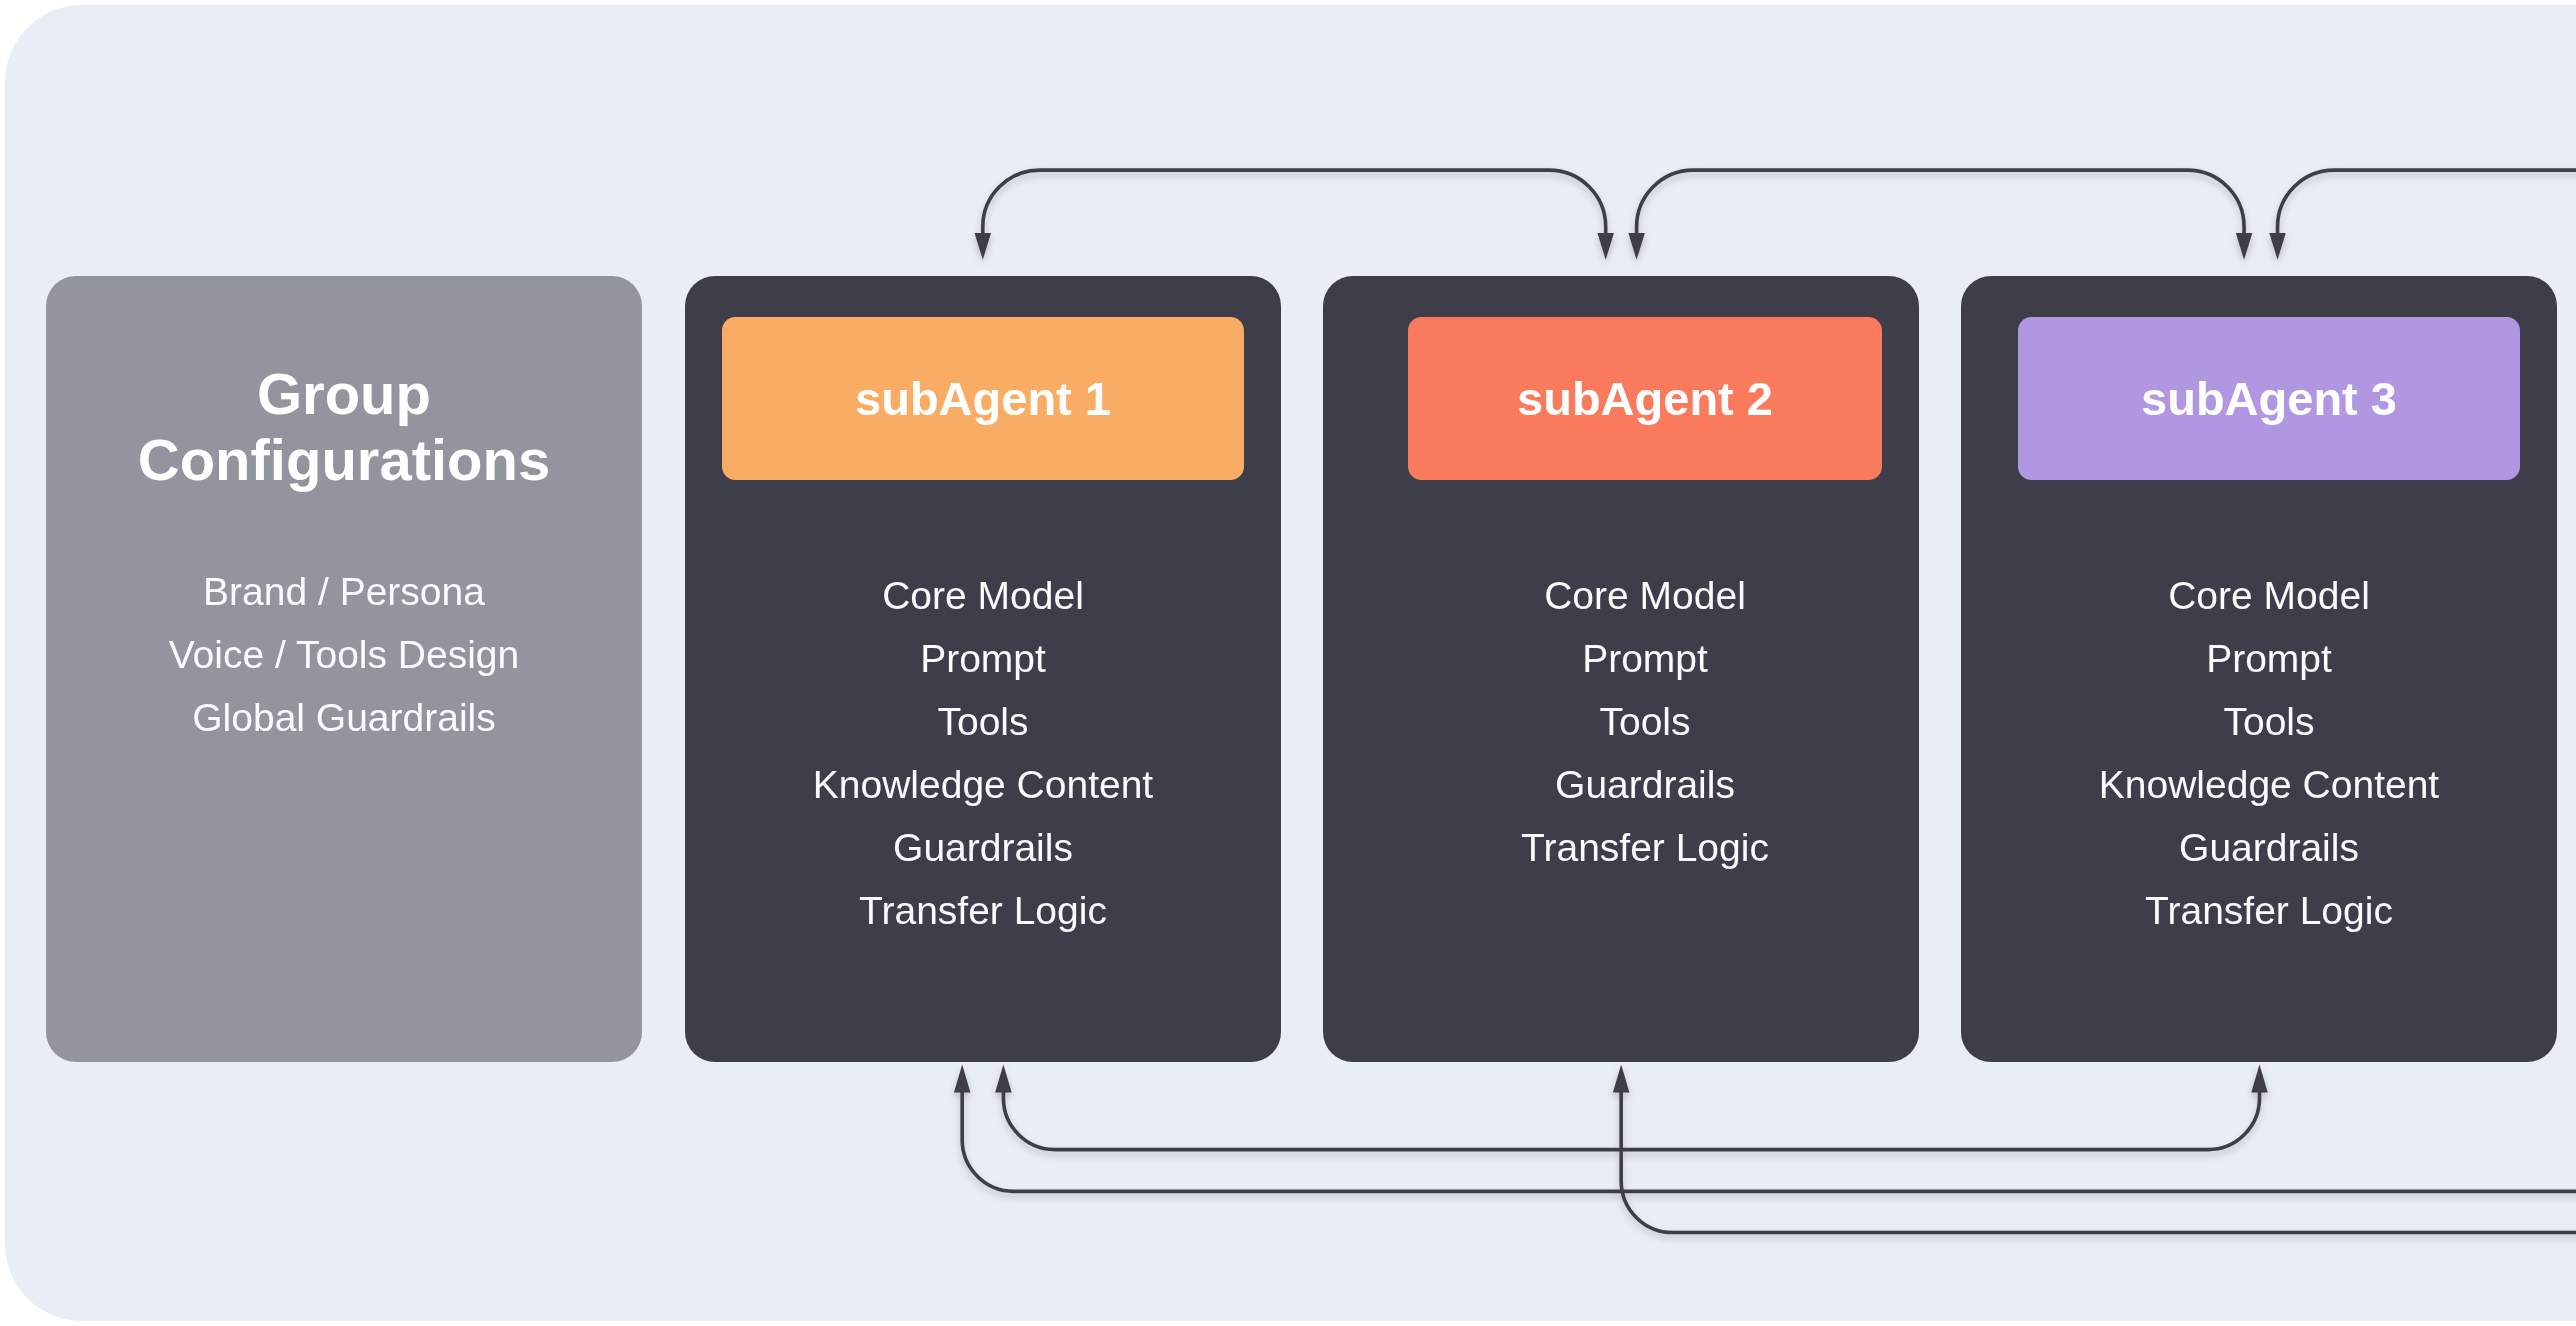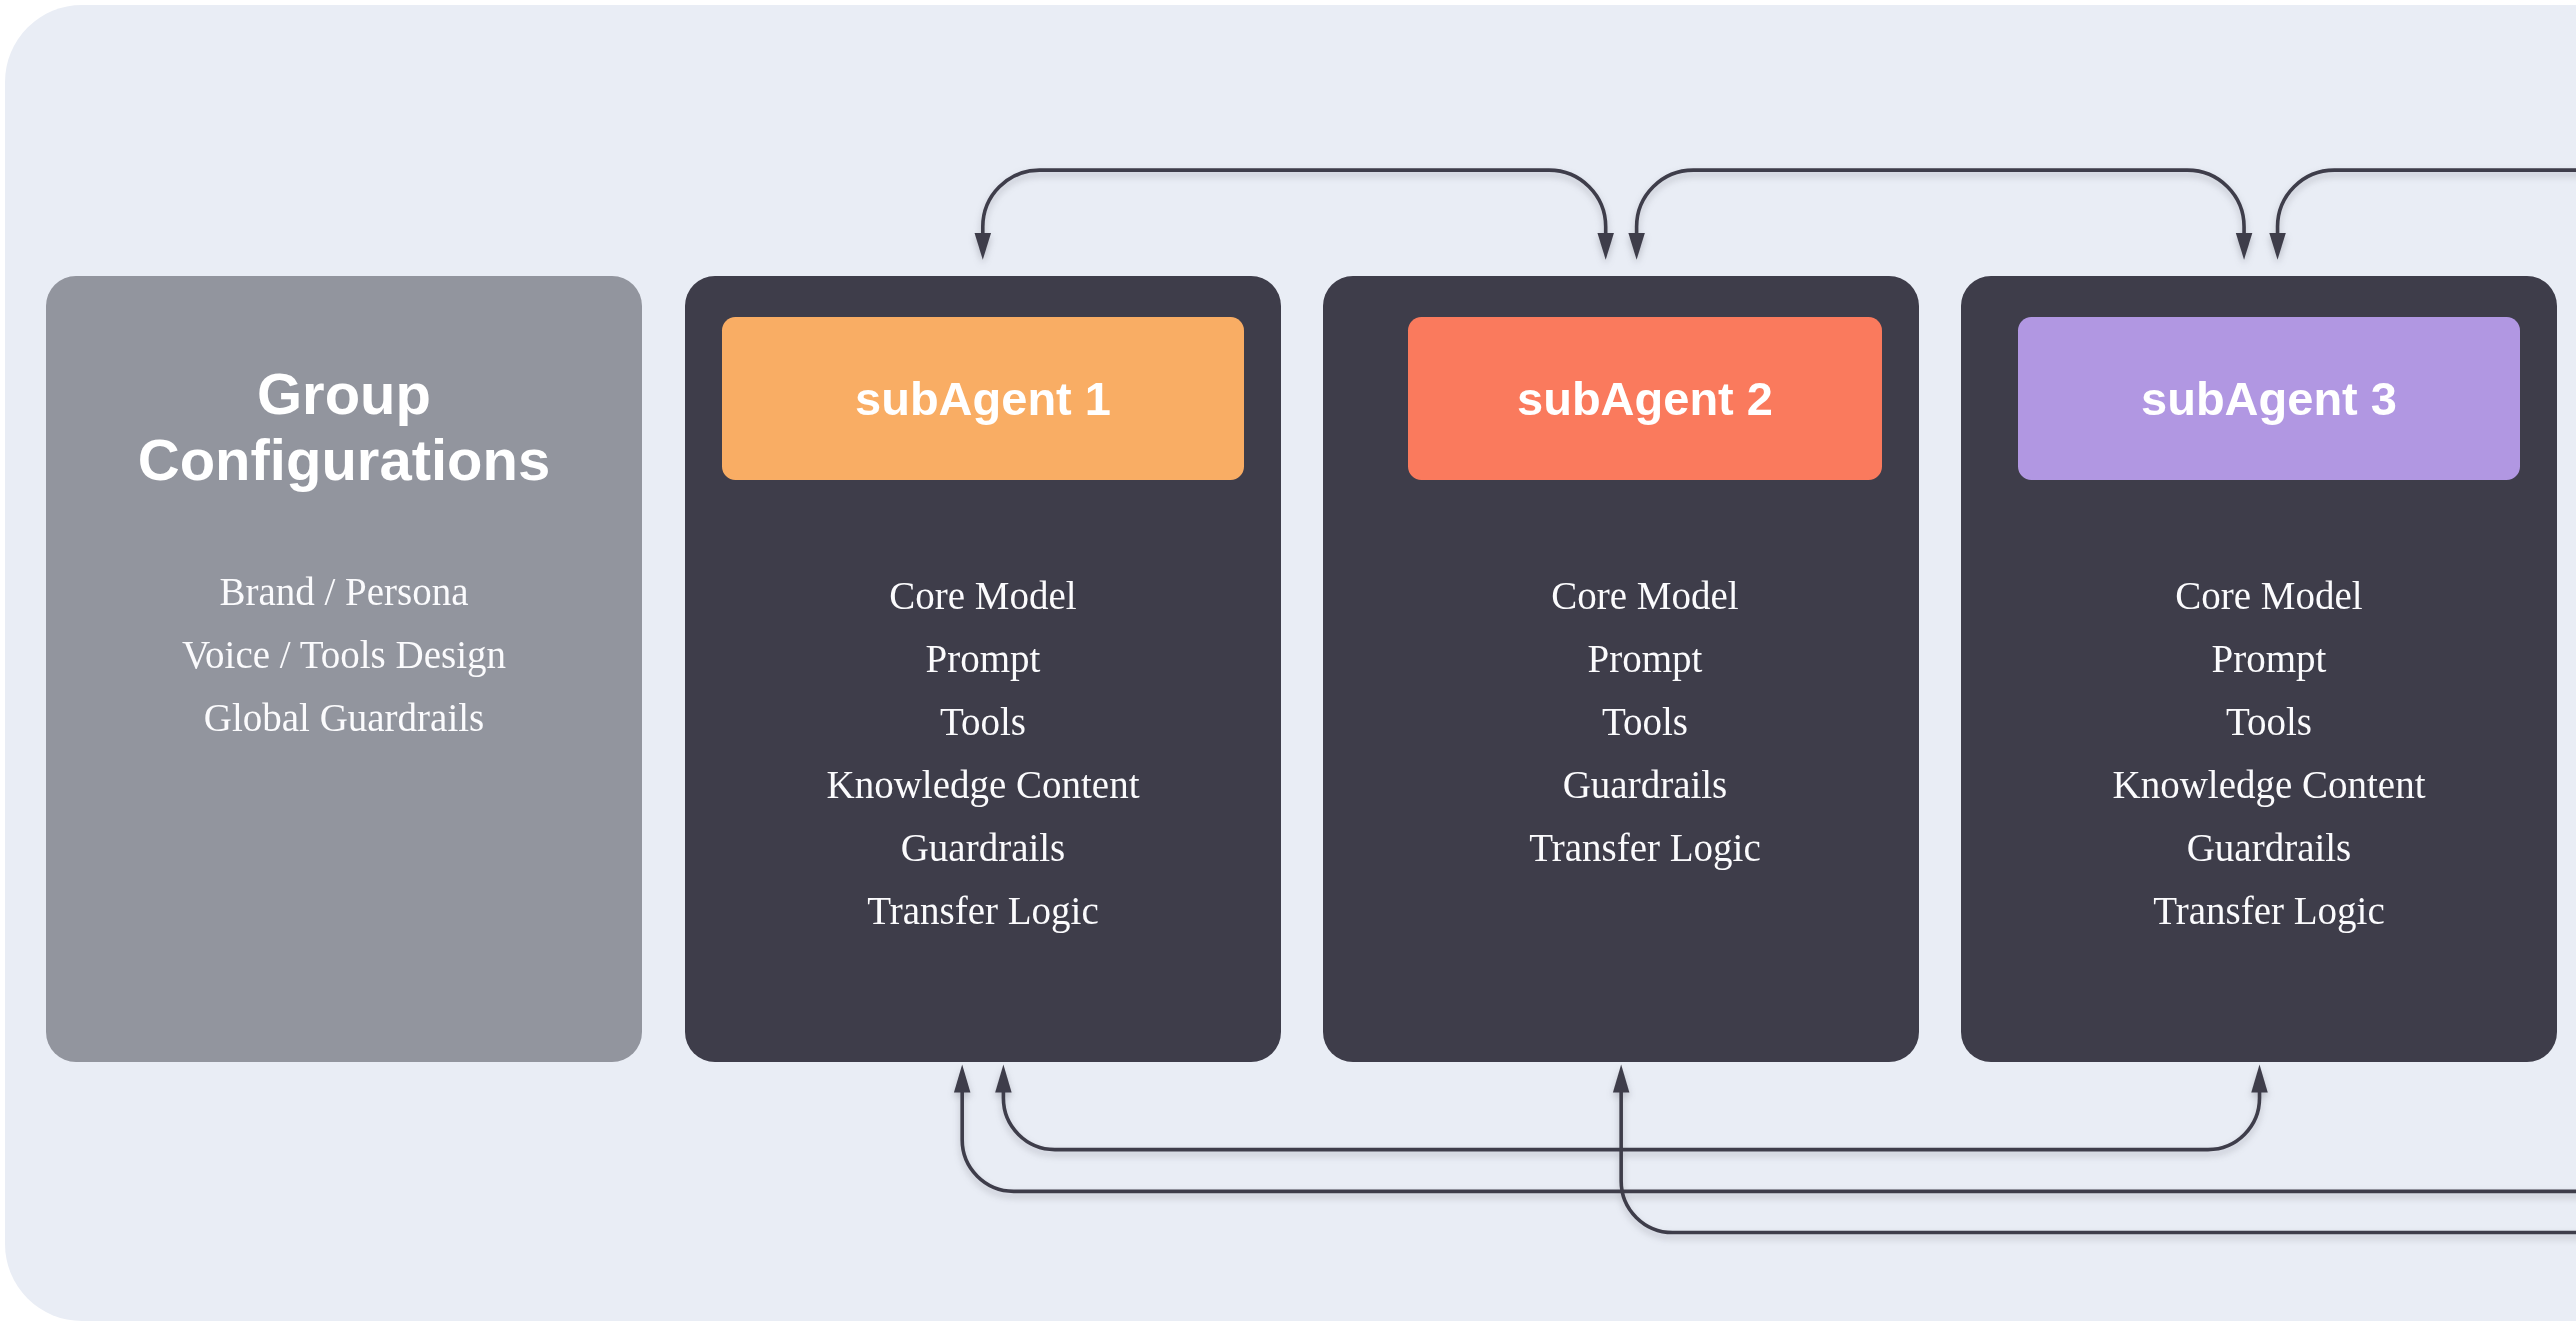--- a/index.html
+++ b/index.html
@@ -27,21 +27,21 @@
   .card.c0 { left: 46px; }
   .card.c1 { left: 685px; }
   .card.c2 { left: 1323px; }
   .card.c3 { left: 1961px; padding-left: 20px; }
   .panel-title {
     margin-top: 85px;
     font-size: 58px; font-weight: 700; line-height: 66px;
     letter-spacing: 0;
   }
   .panel-title .tline { display: block; }
-  ul.items { margin: 12px; padding: 0; list-style: none; font-family: Liberation Serif, serif; }
+  ul.items { margin: 12px; padding: 0; list-style: none; }
   .items li {
     font-size: 39px; line-height: 63px; font-weight: 400;
     color: #FBFBFD;
   }
   .panel ul.items { margin-top: 67px; }
   .agent-header {
     height: 163px; margin: 41px 37px 0 37px;
     border-radius: 13.4px;
     display: flex; align-items: center; justify-content: center;
     font-size: 47px; font-weight: 700; color: #ffffff;

